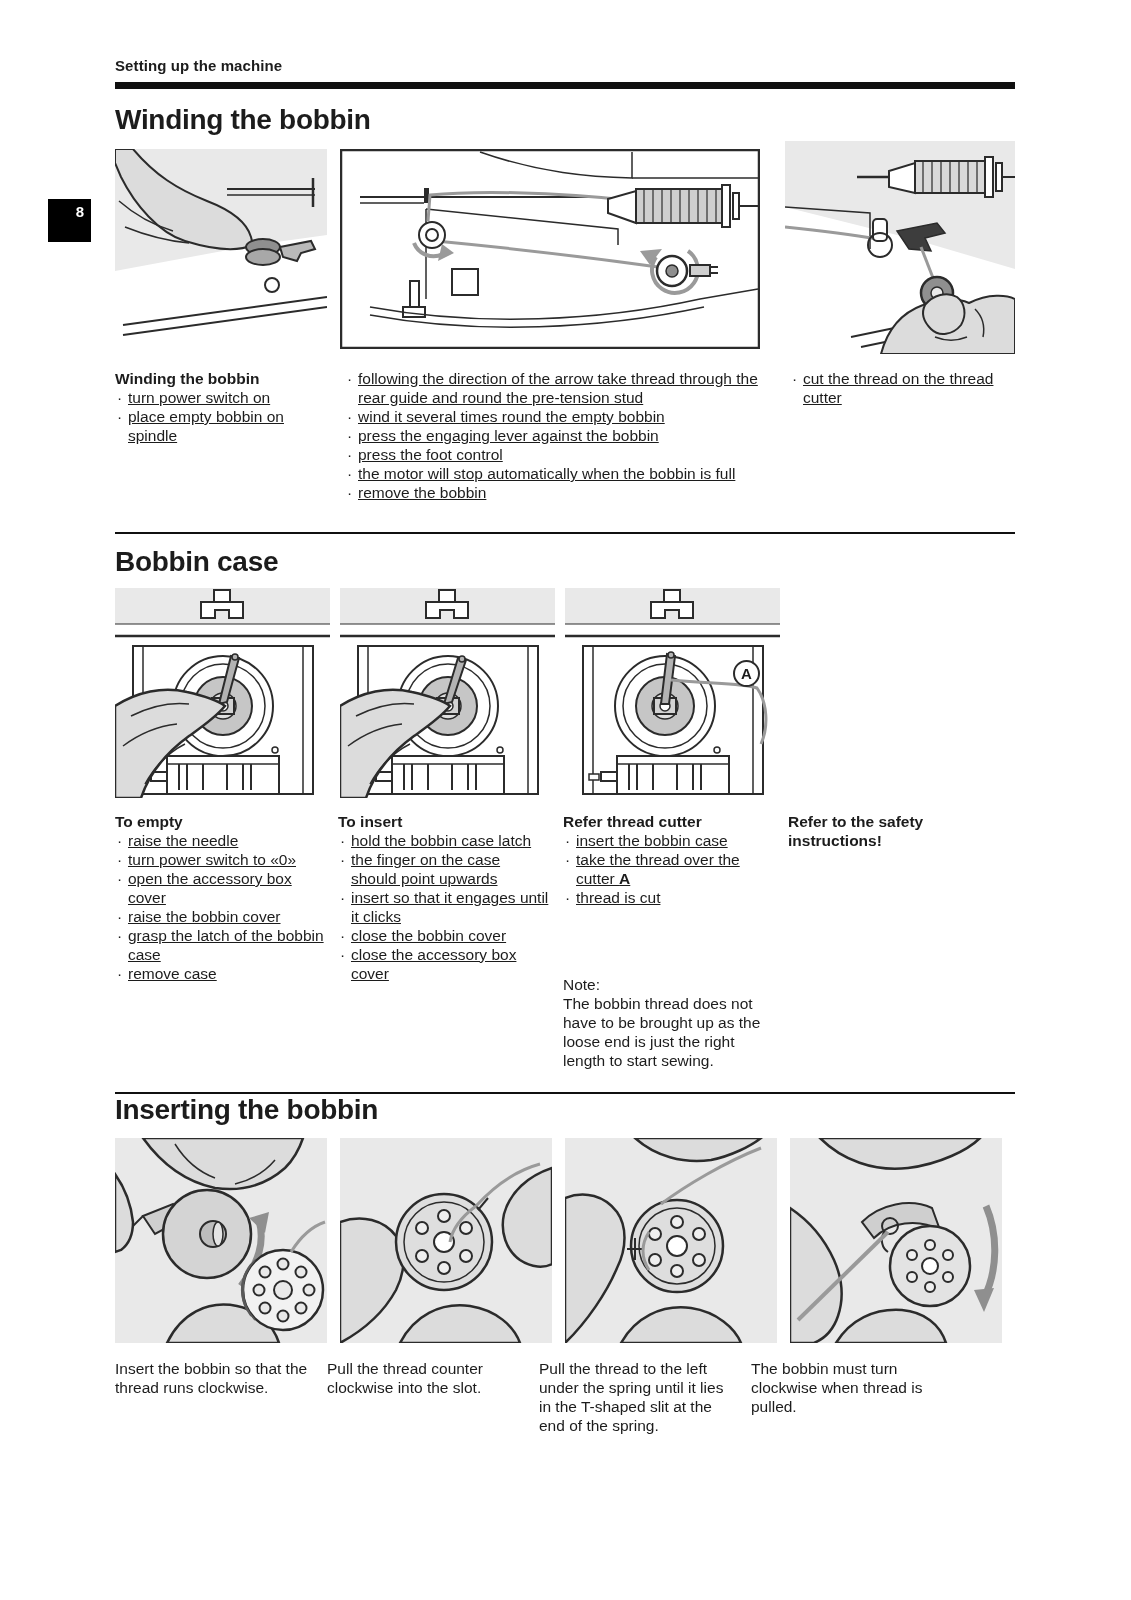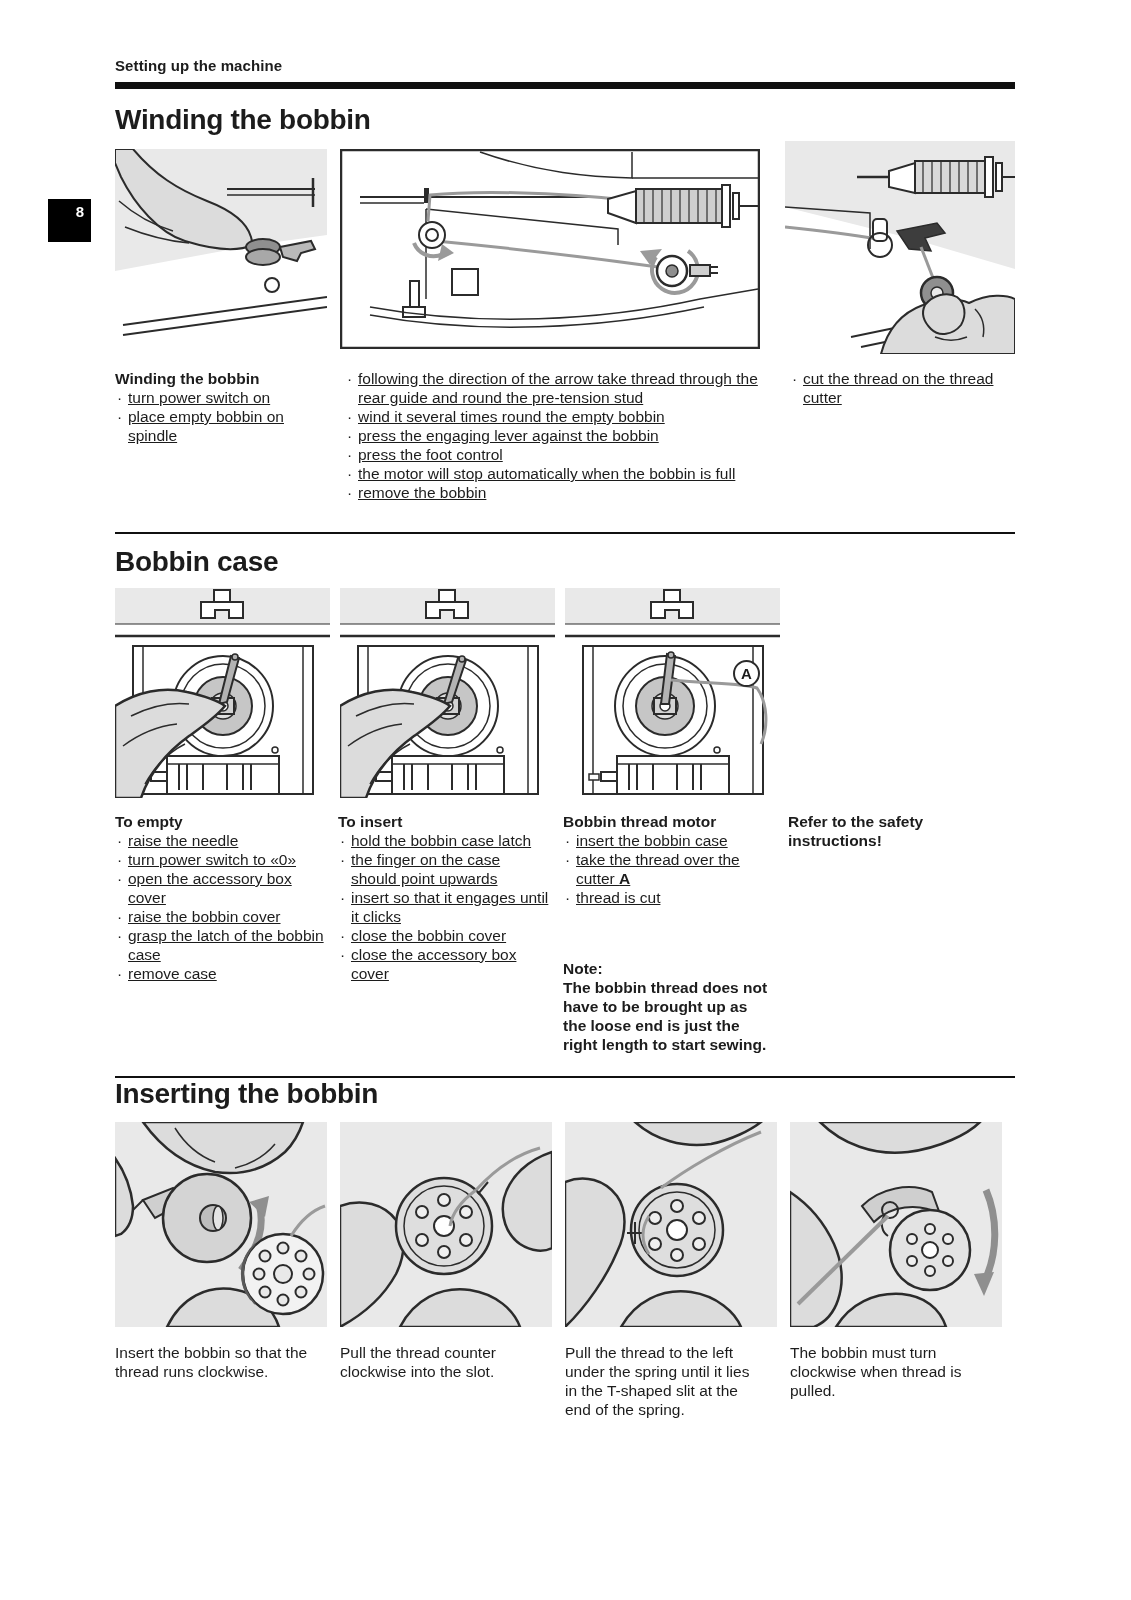--- a/index.html
+++ b/index.html
@@ -44,27 +44,27 @@
   .t2 { margin-top:12px; }
   .figs-row2 { display:flex; gap:10px; margin-top:10px; }
   .fig-bc { width:215px; height:210px; }
   .callout-a {
     position:absolute; left:168px; top:72px; width:27px; height:27px;
     border:2px solid #2b2b2b; border-radius:50%; background:#fff;
     display:flex; align-items:center; justify-content:center;
     font-size:15px; font-weight:bold; color:#1c1c1c;
   }
   .cols2 { display:grid; grid-template-columns:223px 225px 225px 227px; margin-top:14px; }
-  .note-block { margin-top:52px; font-weight:bold; }
+  .note-block { margin-top:68px; font-weight:normal; }
 
   .sec3-rule { margin-top:22px; }
   .t3 { }
   .figs-row3 { display:grid; grid-template-columns:repeat(4,212px); gap:13px; margin-top:12px; }
   .fig-ins { width:212px; height:205px; }
-  .captions { display:grid; grid-template-columns:repeat(4,212px); gap:13px; margin-top:16px; }
+  .captions { display:grid; grid-template-columns:repeat(4,212px); margin-top:16px; }
 </style>
 </head>
 <body>
 
 <div class="page-tab">
   <span>8</span>
 </div>
 
 <div class="content">
 
@@ -332,21 +332,21 @@
       <h4>To insert</h4>
       <ul>
         <li>hold the bobbin case latch</li>
         <li>the finger on the case should point upwards</li>
         <li>insert so that it engages until it clicks</li>
         <li>close the bobbin cover</li>
         <li>close the accessory box cover</li>
       </ul>
     </div>
     <div class="col">
-      <h4>Bobbin thread motor</h4>
+      <h4>Refer thread cutter</h4>
       <ul>
         <li>insert the bobbin case</li>
         <li><span>take the thread over the cutter </span><b>A</b></li>
         <li>thread is cut</li>
       </ul>
       <div class="note-block">
         <div>Note:</div>
         <div>The bobbin thread does not have to be brought up as the loose end is just the right length to start sewing.</div>
       </div>
     </div>

